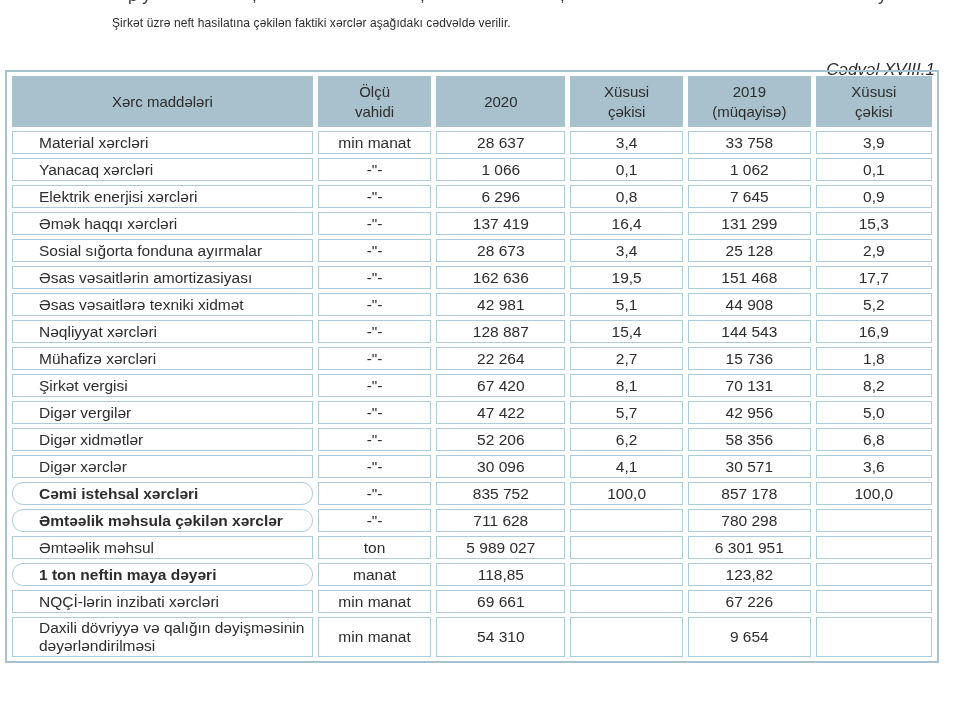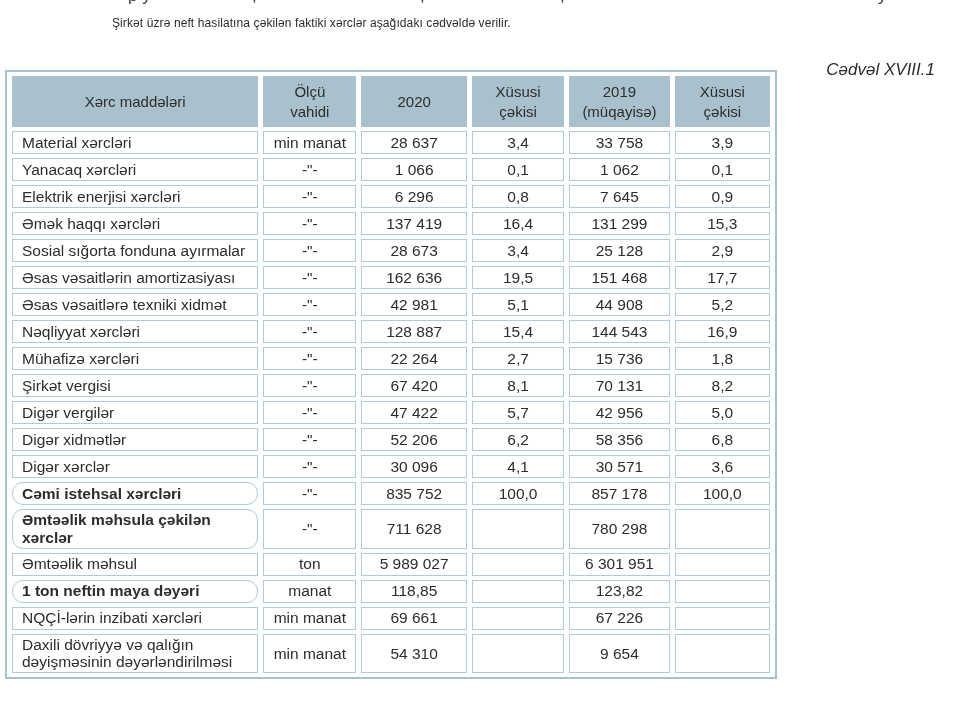--- a/index.html
+++ b/index.html
@@ -47,21 +47,21 @@
     font-size: 17px;
     font-style: italic;
     color: #2b2b2b;
     margin-top: 15px;
   }
 
   table.cost-table {
     position: absolute;
     left: 5px;
     top: 70px;
-    width: 772px;
+    width: 934px;
     table-layout: fixed;
     border-collapse: separate;
     border-spacing: 5px 4px;
     border: 2px solid #a6c2d1;
   }
   col.col-1 { width: 33.6%; }
   col.col-2 { width: 12.7%; }
   col.col-3 { width: 14.4%; }
   col.col-4 { width: 12.6%; }
   col.col-5 { width: 13.7%; }
@@ -83,21 +83,21 @@
   td {
     border: 1px solid #adcbda;
     background: #ffffff;
     height: 19px;
     font-size: 15.5px;
     color: #2d2d2d;
     padding: 1px 6px;
     vertical-align: middle;
     line-height: 1.15;
   }
-  td.c-label { text-align: left; padding-left: 9px; }
+  td.c-label { text-align: left; padding-left: 26px; }
   td.c-num   { text-align: center; }
   tr.bold td.c-label { font-weight: bold; border-radius: 11px; }
 </style>
 </head>
 <body>
 
 <div class="top-clip">
     <span class="frag-0">p y</span>
     <span class="frag-1">,</span>
     <span class="frag-2">,</span>

